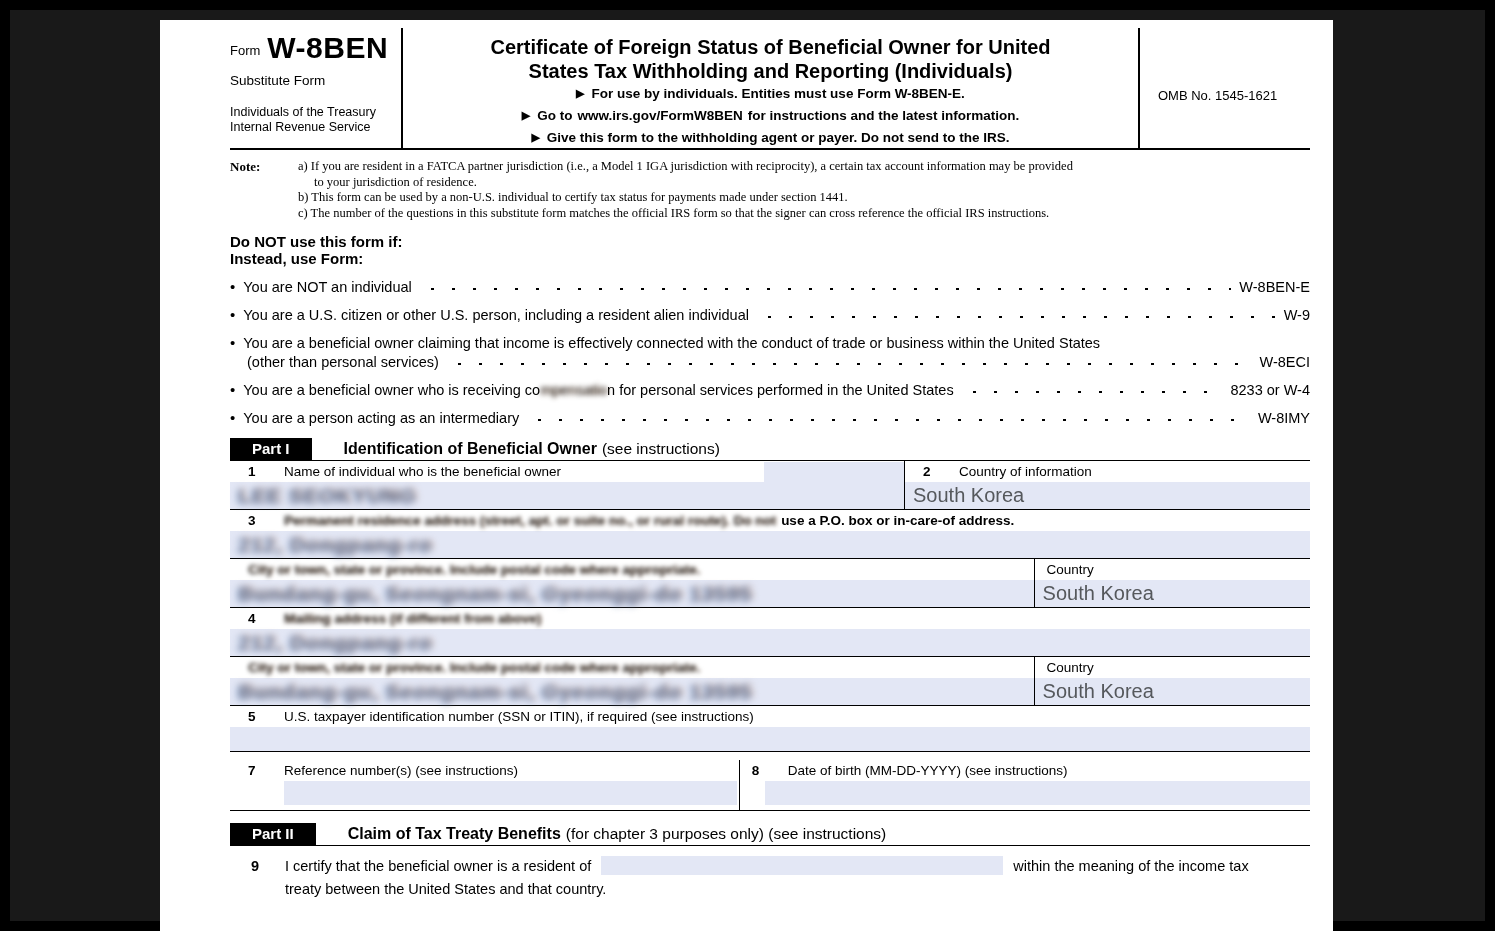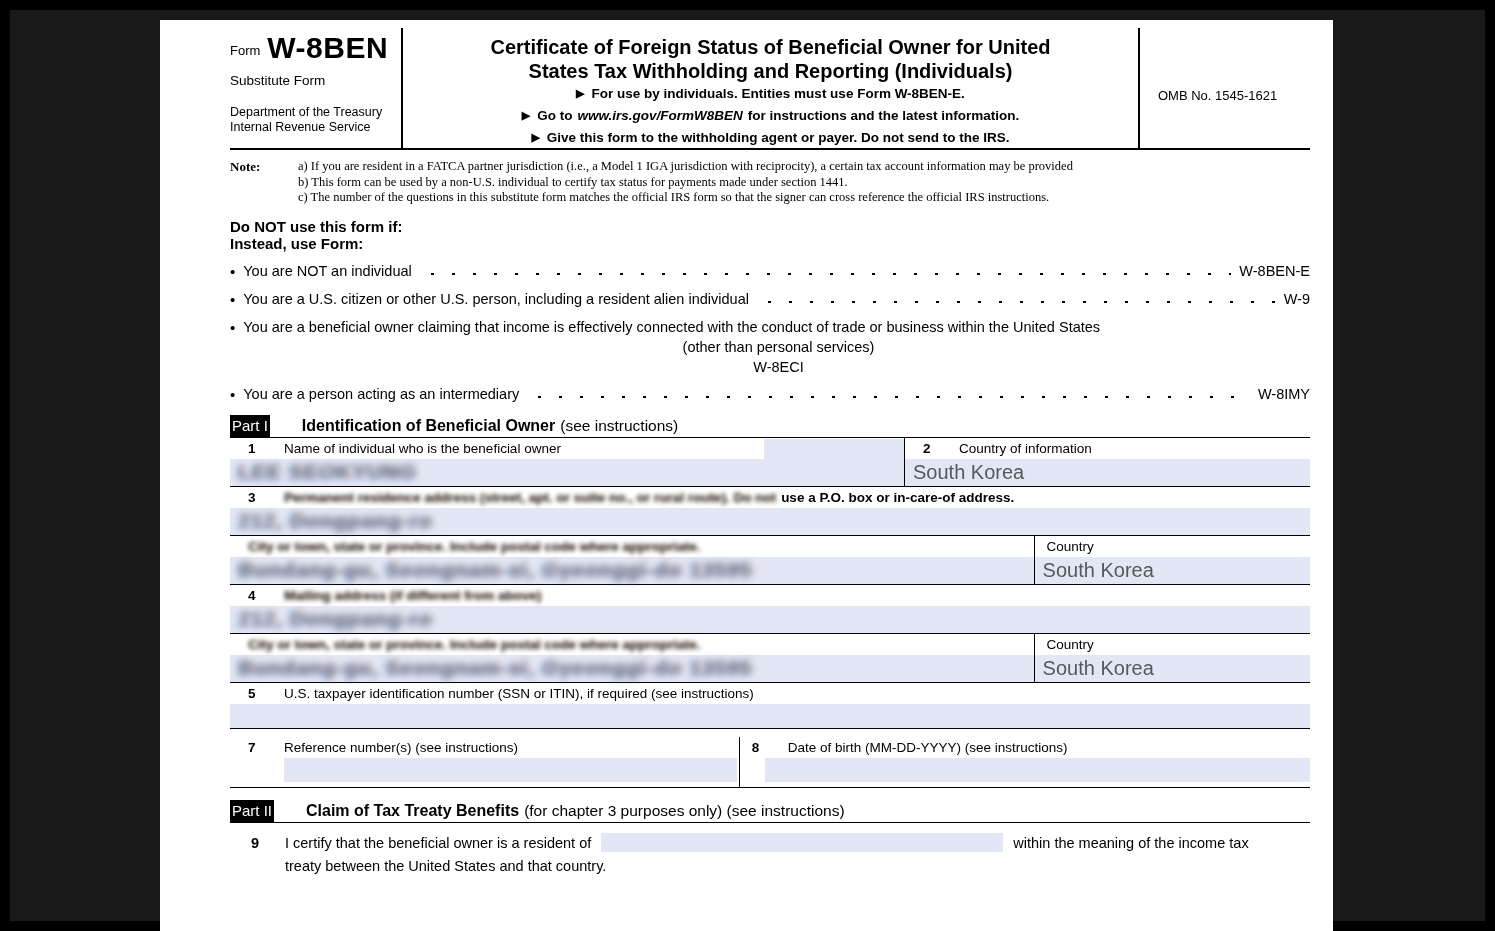--- a/index.html
+++ b/index.html
@@ -21,45 +21,45 @@
   .hdr-left { width:173px; border-right:2px solid #000; padding-top:5px; }
   .form-line { display:flex; align-items:flex-end; gap:7px; }
   .form-word { font-size:13px; padding-bottom:5px; }
   .form-num { font-size:30px; font-weight:bold; letter-spacing:.5px; line-height:30px; }
   .sub { font-size:13.5px; margin-top:10px; }
   .dept { font-size:12.5px; line-height:15px; margin-top:17px; }
   .hdr-center { flex:1; border-right:2px solid #000; text-align:center; padding-top:7px; }
   .title { font-size:20px; font-weight:bold; line-height:24px; }
   .bullet { font-size:13.5px; font-weight:bold; line-height:22px; }
   .tri::before { content:"\25B6"; font-size:11px; margin-right:7px; position:relative; top:-1px; }
-  .link { font-style:italic; margin:0 5px; }
+  .link { margin:0 5px; }
   .hdr-right { width:170px; padding:60px 0 0 18px; font-size:13px; }
 
   
   .note { display:flex; margin-top:9px; font-family:"Liberation Serif", serif; }
   .note-label { font-weight:bold; font-size:13px; width:68px; flex:none; }
   .note-body { font-size:12.5px; line-height:15.5px; }
   .note-cont { padding-left:16px; }
 
   
   .dn-head { display:flex; justify-content:space-between; font-weight:bold; font-size:15px; margin-top:12px;flex-direction:column; }
   .dn-item { display:flex; align-items:center; font-size:14.5px; margin-top:11px; }
   .dn-item.tight { margin-top:3px; }
   .bull::before { content:"\2022"; margin-right:8px; font-size:15px; }
   .dn-text { white-space:nowrap; }
   .leader { flex:1; height:4px; margin:0 8px; align-self:flex-end; margin-bottom:4px;
             background-image:radial-gradient(circle,#000 1.3px,transparent 1.5px);
             background-size:21px 4px; background-repeat:repeat-x; background-position:2px 0; }
   .dn-form { white-space:nowrap; text-align:left; }
-  .cont-indent { padding-left:17px;flex-direction:column; }
+  .cont-indent { padding-left:17px; }
   .inline-blur { filter:blur(2.6px); text-shadow:1px 0 0 rgba(200,120,60,.4); }
 
   
   .part-bar { display:flex; align-items:center; margin-top:12px; border-bottom:1px solid #000; }
-  .part-box { background:#000; color:#fff; font-weight:normal; font-size:15px; padding:2px 2px 3px; flex:none; }
+  .part-box { background:#000; color:#fff; font-weight:bold; font-size:15px; padding:2px 22px 3px; flex:none; }
   .part-title { font-size:16px; font-weight:bold; margin-left:32px; white-space:nowrap; }
   .part-note { font-weight:normal; font-size:15.5px; margin-left:5px; }
 
   
   .trow { display:flex; border-bottom:1px solid #000; }
   .c { position:relative; }
   .c1 { width:62.5%; border-right:1px solid #000; }
   .c2 { flex:1; }
   .c-city { width:74.5%; border-right:1px solid #000; }
   .c-cty { flex:1; }
@@ -101,21 +101,21 @@
   <div class="content">
 
     <div class="hdr">
       <div class="hdr-left">
         <div class="form-line">
           <span class="form-word">Form</span>
           <span class="form-num">W-8BEN</span>
         </div>
         <div class="sub">Substitute Form</div>
         <div class="dept">
-          <div>Department of the Treasury</div>
+          <div>Individuals of the Treasury</div>
           <div>Internal Revenue Service</div>
         </div>
       </div>
       <div class="hdr-center">
         <div class="title">
           <div>Certificate of Foreign Status of Beneficial Owner for United</div>
           <div>States Tax Withholding and Reporting (Individuals)</div>
         </div>
         <div class="bullet">
           <span class="tri"></span><span>For use by individuals. Entities must use Form W-8BEN-E.</span>
@@ -129,20 +129,21 @@
       </div>
       <div class="hdr-right">
         <div class="omb">OMB No. 1545-1621</div>
       </div>
     </div>
 
     <div class="note">
       <div class="note-label">Note:</div>
       <div class="note-body">
         <div>a) If you are resident in a FATCA partner jurisdiction (i.e., a Model 1 IGA jurisdiction with reciprocity), a certain tax account information may be provided</div>
+        <div class="note-cont">to your jurisdiction of residence.</div>
         <div>b) This form can be used by a non-U.S. individual to certify tax status for payments made under section 1441.</div>
         <div>c) The number of the questions in this substitute form matches the official IRS form so that the signer can cross reference the official IRS instructions.</div>
       </div>
     </div>
 
     <div class="dn-head">
       <span>Do NOT use this form if:</span>
       <span>Instead, use Form:</span>
     </div>
 
@@ -159,20 +160,26 @@
       <span class="dn-form">W-9</span>
     </div>
     <div class="dn-item">
       <span class="bull"></span>
       <span class="dn-text">You are a beneficial owner claiming that income is effectively connected with the conduct of trade or business within the United States</span>
     </div>
     <div class="dn-item tight cont-indent">
       <span class="dn-text">(other than personal services)</span>
       <span class="leader"></span>
       <span class="dn-form">W-8ECI</span>
+    </div>
+    <div class="dn-item">
+      <span class="bull"></span>
+      <span class="dn-text"><span>You are a beneficial owner who is receiving co</span><span class="inline-blur">mpensatio</span><span>n for personal services performed in the United States</span></span>
+      <span class="leader"></span>
+      <span class="dn-form">8233 or W-4</span>
     </div>
     <div class="dn-item">
       <span class="bull"></span>
       <span class="dn-text">You are a person acting as an intermediary</span>
       <span class="leader"></span>
       <span class="dn-form">W-8IMY</span>
     </div>
 
     <div class="part-bar">
       <span class="part-box">Part I</span>

